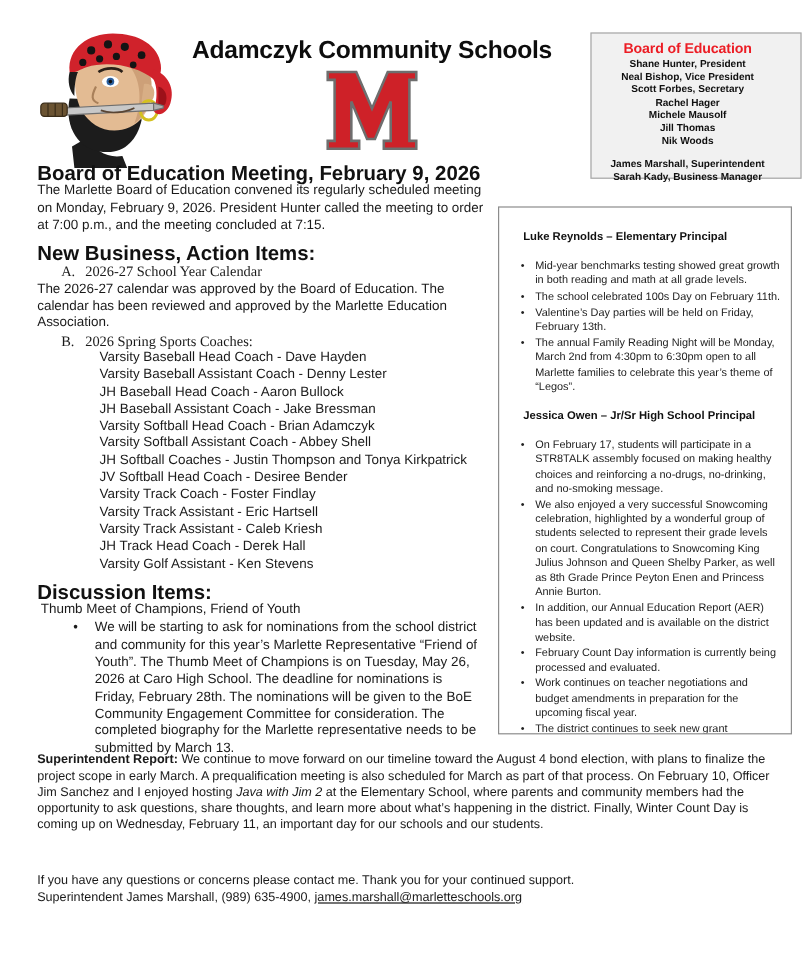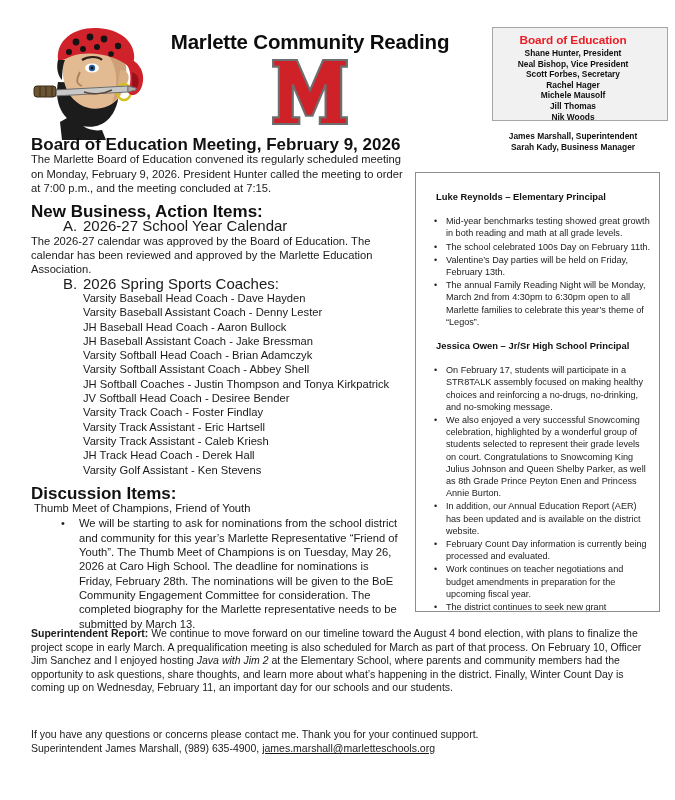--- a/index.html
+++ b/index.html
@@ -44,21 +44,21 @@
     width: 320px;
     text-align: center;
   }
   .m-logo svg { display: inline-block; }
 
   
   .board-box {
     position: absolute;
     left: 492px; top: 27px;
     width: 176px;
-    height: 94px;
+    height: 122px;
     background: #f1f1f1;
     border: 1px solid #a6a6a6;
     box-sizing: border-box;
     padding: 5px 20px 4px 6px;
   }
   .board-title {
     color: #ec1c24;
     font-weight: bold;
     font-size: 11.8px;
     text-align: center;
@@ -102,24 +102,25 @@
     color: #111;
   }
   .para {
     font-size: 11.2px;
     line-height: 14.3px;
     margin: 0;
     color: #1a1a1a;
   }
   .spacer-sm { height: 10px; }
   .item-ab {
-    font-size: 15px;
-    line-height: 14.3px;
-    margin: 0 0 0 32px;
-    color: #1a1a1a;
+    font-size: 12px;
+    line-height: 14.3px;
+    margin: 0 0 0 20px;
+    color: #1a1a1a;
+    font-family: Liberation Serif, serif;
   }
   .item-ab .ltr {
     display: inline-block;
     width: 20px;
   }
   .coach {
     font-size: 11.2px;
     line-height: 14.3px;
     margin: 0 0 0 52px;
     color: #1a1a1a;
@@ -273,21 +274,21 @@
 
       <rect x="2" y="64" width="22" height="11" rx="3" fill="#6b5433" stroke="#3a2c18" stroke-width="1"></rect>
       <line x1="8" y1="64" x2="8" y2="75" stroke="#3a2c18" stroke-width="1"></line>
       <line x1="14" y1="64" x2="14" y2="75" stroke="#3a2c18" stroke-width="1"></line>
       <line x1="20" y1="64" x2="20" y2="75" stroke="#3a2c18" stroke-width="1"></line>
 
       <path d="M52 70 C60 73 72 72 80 68" stroke="#5a4533" stroke-width="1.4" fill="none"></path>
     </svg>
   </div>
 
-  <div class="school-title">Marlette Community Reading</div>
+  <div class="school-title">Adamczyk Community Schools</div>
 
   <div class="m-logo">
     <svg viewBox="0 0 100 84" width="82" height="70" aria-hidden="true">
       <path d="M5 3 L34 3 L50 40 L66 3 L95 3 L95 11 L88 11 L88 73 L95 73 L95 81 L62 81 L62 73 L69 73 L69 33 L53 71 L45 71 L29 33 L29 73 L37 73 L37 81 L5 81 L5 73 L12 73 L12 11 L5 11 Z" fill="#ce2128" stroke="#6e6e6e" stroke-width="2.6" stroke-linejoin="miter"></path>
     </svg>
   </div>
 
   <div class="board-box">
     <div class="board-title">Board of Education</div>
     <ul class="board-list">

